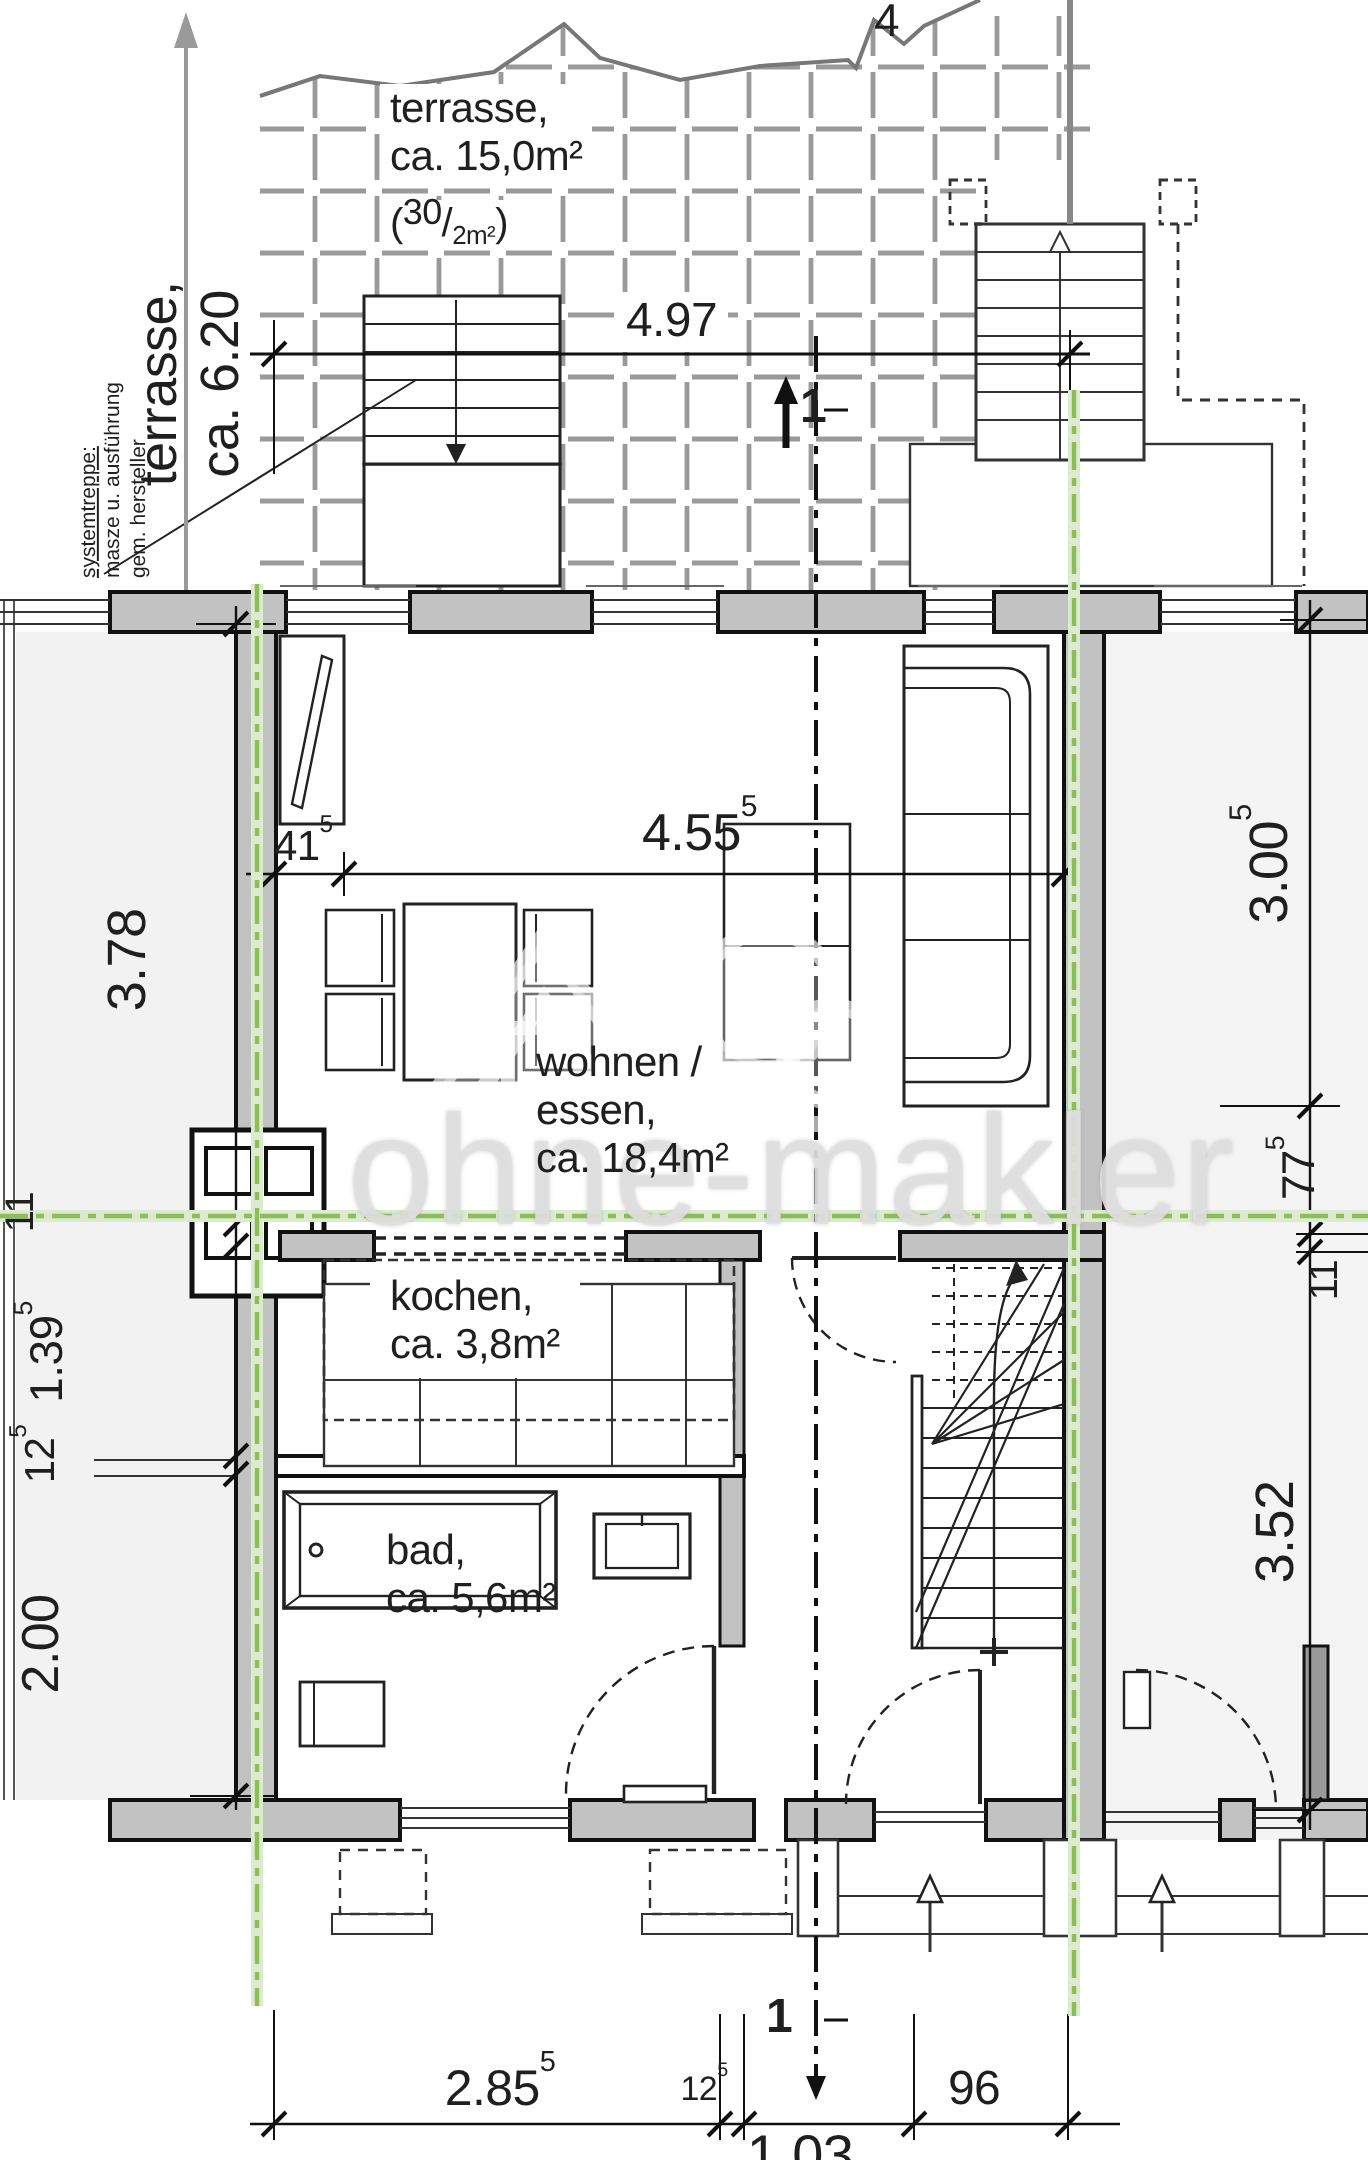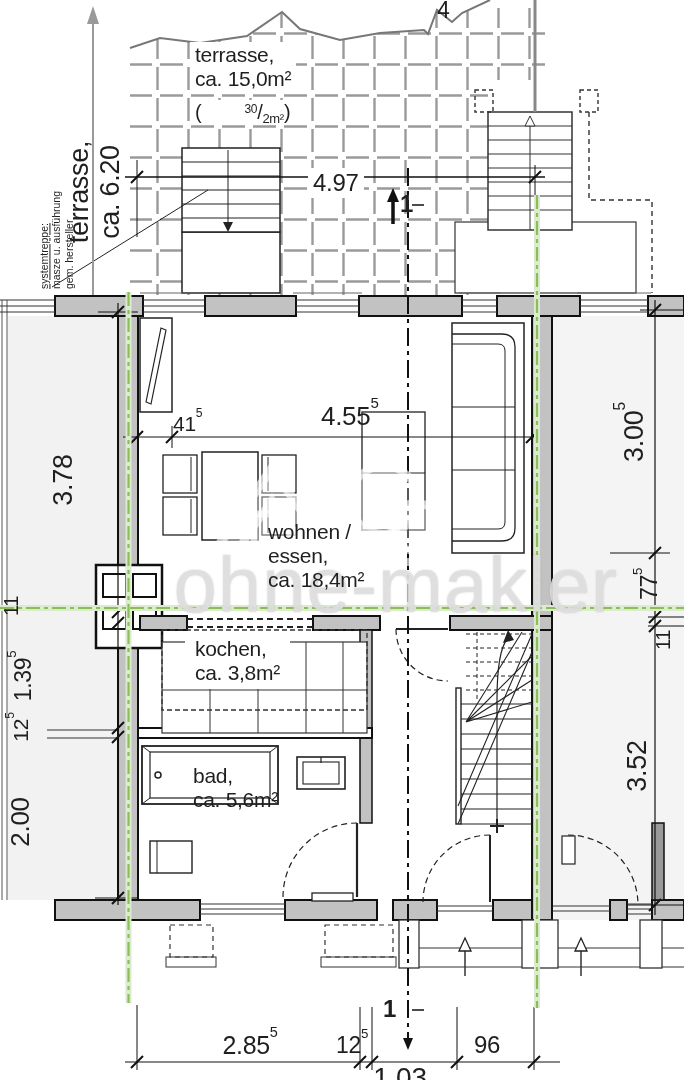--- a/index.html
+++ b/index.html
@@ -12,21 +12,21 @@
   .cdim{transform:translate(-50%,-50%);}
   .whitebg{background:#fff;padding:1px 5px;}
   .dim sup,.lbl sup{font-size:58%;position:relative;top:-0.5em;line-height:0;}
   .note{font-size:10.5px;line-height:1.18;letter-spacing:0;}
   .note .u{text-decoration:underline;}
   .room{font-size:21px;}
   .watermark{position:absolute;left:78px;top:540px;width:540px;text-align:right;
        font-size:78px;letter-spacing:1px;color:rgba(224,224,224,0.9);
        text-shadow:0 0 2px rgba(150,150,150,0.45);}
   .frac{font-size:20px;}
-  .frac .ftop{font-size:12px;position:relative;top:-6px;margin-left:43px;}
+  .frac .ftop{font-size:18px;position:relative;top:-6px;}
   .frac .fbot{font-size:13px;position:relative;top:4px;}
   .secmark{font-weight:bold;font-size:24px;}
 </style>
 </head>
 <body>
 
 <div id="plan">
 
 <svg width="684" height="1080" viewBox="0 0 684 1080">
   <defs>
@@ -273,37 +273,37 @@
 <div class="lbl room whitebg" style="left:190px;top:42px;">
   <div>terrasse,</div>
   <div>ca. 15,0m²</div>
 </div>
 <div class="lbl frac whitebg" style="left:190px;top:100px;">
   <span>(</span><span class="ftop">30</span><span>/</span><span class="fbot">2m²</span><span>)</span>
 </div>
 
 <div class="lbl" style="left:437px;top:-3px;font-size:23px;">4</div>
 
-<div class="lbl dim whitebg" style="left:308px;top:146px;font-size:24px;margin-top:22px;"><span>4.97</span><sup></sup></div>
-<div class="lbl dim" style="left:137px;top:412px;font-size:21px;padding-left:36px;"><span>41</span><sup>5</sup></div>
+<div class="lbl dim whitebg" style="left:308px;top:146px;font-size:24px;"><span>4.97</span><sup></sup></div>
+<div class="lbl dim" style="left:137px;top:412px;font-size:21px;"><span>41</span><sup>5</sup></div>
 <div class="lbl dim" style="left:321px;top:402px;font-size:26px;"><span>4.55</span><sup>5</sup></div>
 
 <div class="lbl dim vdim" style="left:64px;top:480px;font-size:27px;"><span>3.78</span><sup></sup></div>
 <div class="lbl dim vdim" style="left:11px;top:606px;font-size:20px;"><span>11</span><sup></sup></div>
 <div class="lbl dim vdim" style="left:23px;top:676px;font-size:23px;"><span>1.39</span><sup>5</sup></div>
 <div class="lbl dim vdim" style="left:21px;top:727px;font-size:21px;"><span>12</span><sup>5</sup></div>
 <div class="lbl dim vdim" style="left:21px;top:822px;font-size:26px;"><span>2.00</span><sup></sup></div>
 
 <div class="lbl dim vdim" style="left:635px;top:432px;font-size:27px;"><span>3.00</span><sup>5</sup></div>
 <div class="lbl dim vdim" style="left:649px;top:584px;font-size:23px;"><span>77</span><sup>5</sup></div>
 <div class="lbl dim vdim" style="left:663px;top:640px;font-size:20px;"><span>11</span><sup></sup></div>
 <div class="lbl dim vdim" style="left:638px;top:766px;font-size:27px;"><span>3.52</span><sup></sup></div>
 
 <div class="lbl dim cdim" style="left:250px;top:1045px;font-size:25px;"><span>2.85</span><sup>5</sup></div>
-<div class="lbl dim cdim" style="left:352px;top:1045px;font-size:23px;text-align:right;"><span>12</span><sup>5</sup></div>
+<div class="lbl dim cdim" style="left:352px;top:1045px;font-size:17px;text-align:right;"><span>12</span><sup>5</sup></div>
 <div class="lbl dim cdim" style="left:400px;top:1078px;font-size:28px;"><span>1.03</span><sup></sup></div>
 <div class="lbl dim cdim" style="left:487px;top:1045px;font-size:24px;"><span>96</span><sup></sup></div>
 
 <div class="lbl secmark" style="left:400px;top:190px;">1</div>
 <div class="lbl secmark" style="left:383px;top:995px;">1</div>
 
 <div class="lbl room" style="left:268px;top:520px;">
   <div>wohnen /</div>
   <div>essen,</div>
   <div>ca. 18,4m²</div>

